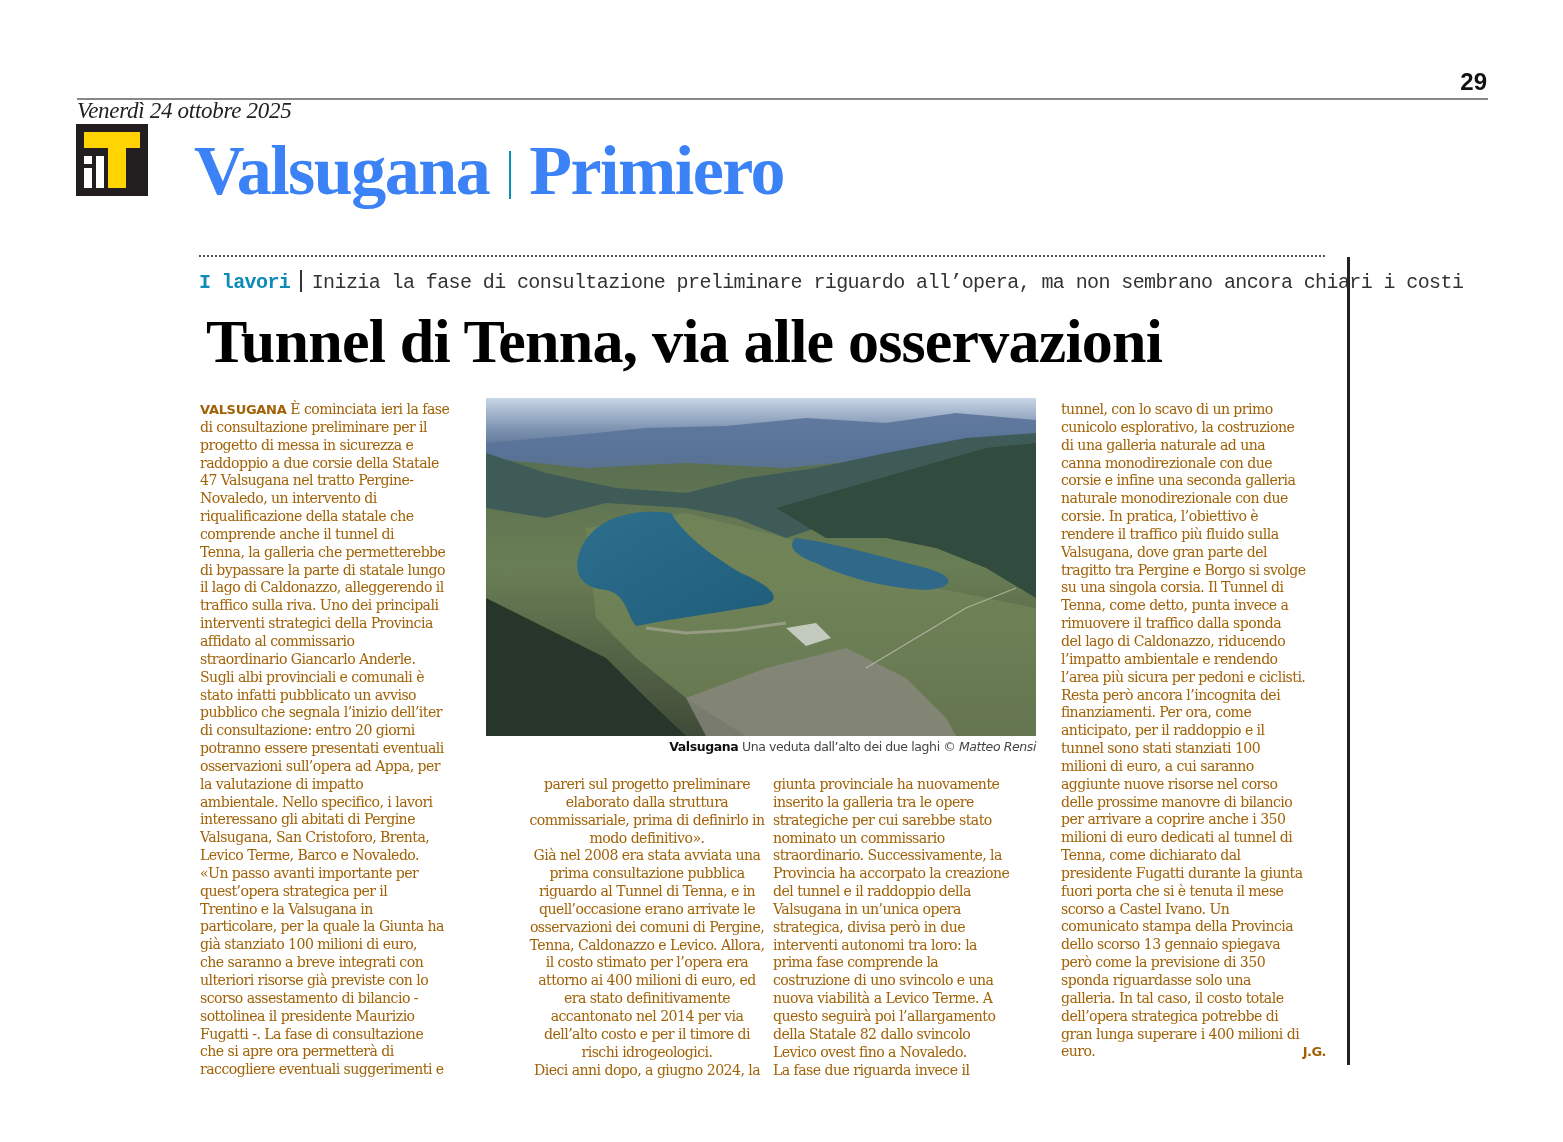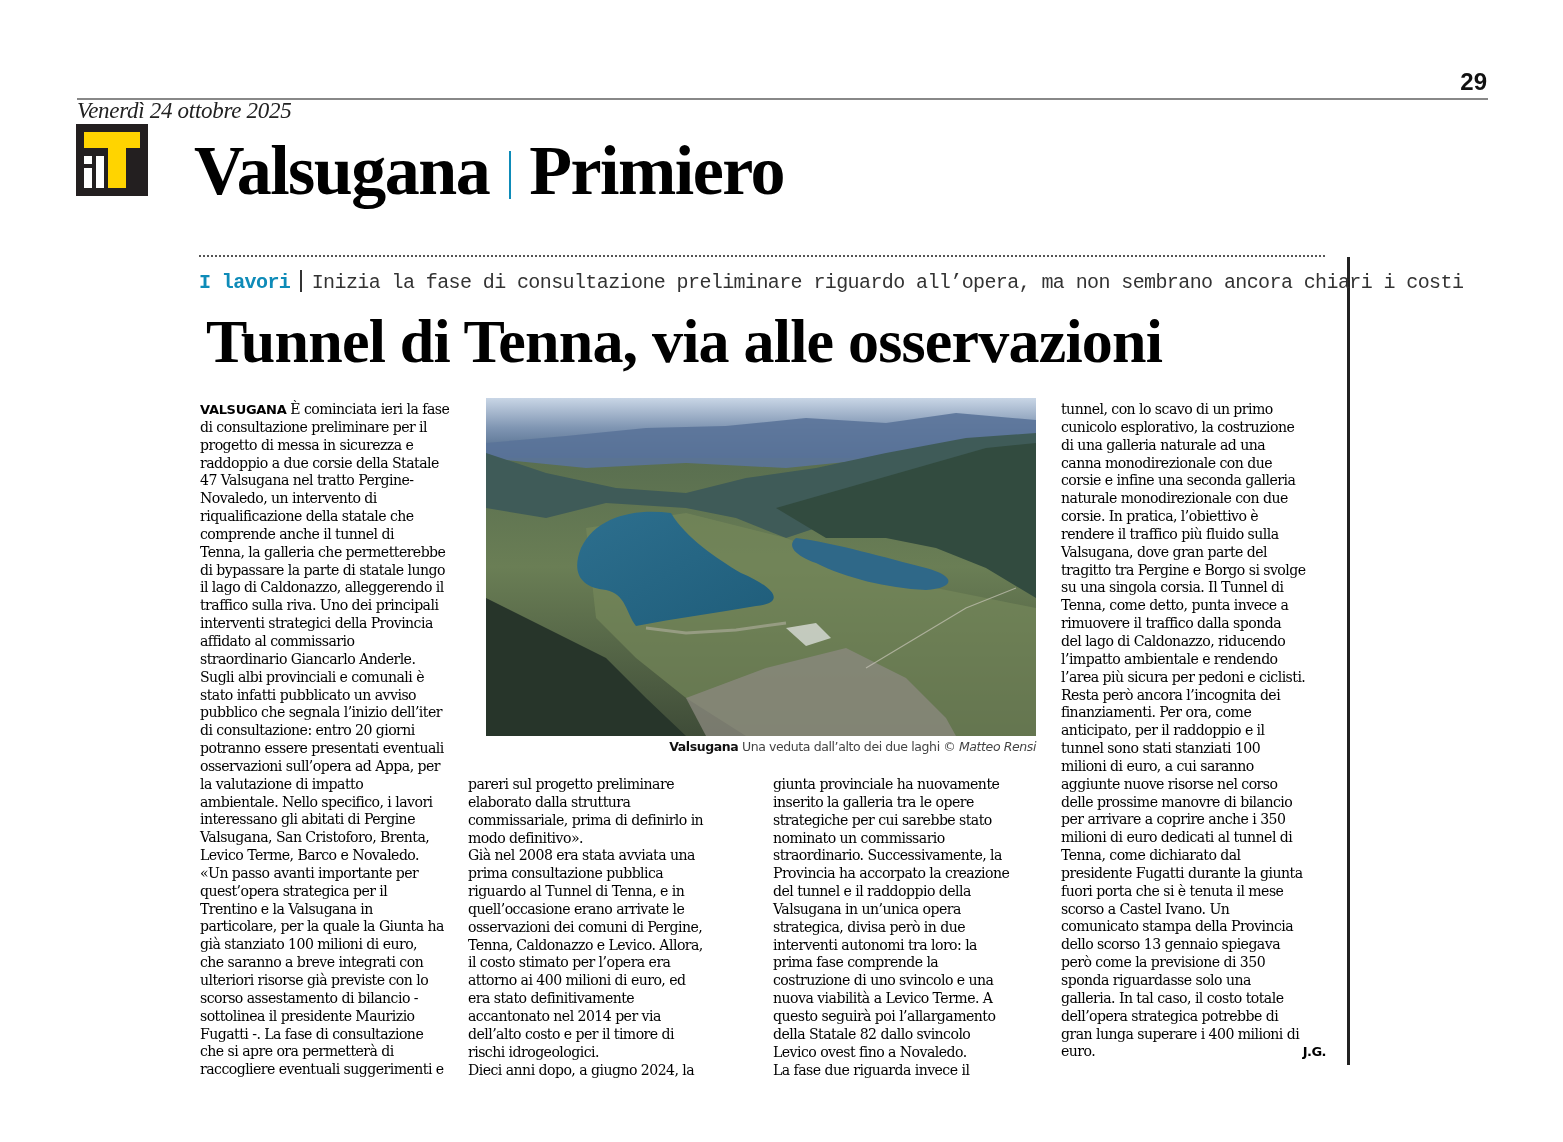--- a/index.html
+++ b/index.html
@@ -12,38 +12,38 @@
   .toprule { left:77px; top:98px; width:1411px; height:2px; background:#888; }
 
   
   .logo { left:76px; top:124px; width:72px; height:72px; background:#231f20; }
   .logo .t-bar { position:absolute; left:8px; top:8px; width:56px; height:16px; background:#ffd400; }
   .logo .t-stem { position:absolute; left:32px; top:8px; width:18px; height:56px; background:#ffd400; }
   .logo .i-dot { position:absolute; left:8px; top:32px; width:8px; height:8px; background:#fff; }
   .logo .i-stem { position:absolute; left:8px; top:44px; width:8px; height:20px; background:#fff; }
   .logo .l-stem { position:absolute; left:20px; top:32px; width:8px; height:32px; background:#fff; }
 
-  .section-title { left:194px; top:128px; font-family:"Liberation Serif", serif; font-weight:bold; font-size:70px; color:#000000; letter-spacing:-1.5px; line-height:86px; white-space:nowrap; }
+  .section-title { left:194px; top:128px; font-family:"Liberation Serif", serif; font-weight:bold; font-size:70px; color:#3b82f6; letter-spacing:-1.5px; line-height:86px; white-space:nowrap; }
   .section-title .sep { display:inline-block; width:2px; height:48px; background:#0e8bb8; margin:0 18px 6px 20px; vertical-align:middle; }
 
   
   .dotrule { left:199px; top:255px; width:1126px; border-top:2px dotted #555; }
   .vrule { left:1347px; top:257px; width:3px; height:808px; background:#222; }
 
   
   .kicker { left:199px; top:270px; font-family:Liberation Mono, monospace; font-size:20px; color:#333; white-space:nowrap; letter-spacing:-0.6px; }
   .kicker .tag { color:#0e8bb8; font-weight:bold; }
   .kicker .bar { display:inline-block; width:1.5px; height:22px; background:#333; margin:0 10px 0 10px; vertical-align:-4px; }
   .headline { left:198px; top:296px; font-family:"Liberation Serif", serif; font-weight:bold; font-size:62px; color:#000; white-space:nowrap; letter-spacing:-0.8px; line-height:74px; }
 
   
-  .col { font-family:"DejaVu Serif", serif; font-size:14.1px; line-height:17.85px; color:#000000; letter-spacing:-0.55px; }
+  .col { font-family:"DejaVu Serif", serif; font-size:14.1px; line-height:17.85px; color:#a16207; letter-spacing:-0.55px; }
   .col p { margin:0; white-space:nowrap; }
   .col1 { left:200px; top:401px; width:268px; }
-  .col2 { left:468px; top:776px; width:270px; }
+  .col2 { left:512px; top:776px; width:270px;text-align:center; }
   .col3 { left:773px; top:776px; width:275px; }
   .col4 { left:1061px; top:401px; width:265px; }
   .dateline { font-family:"DejaVu Sans", sans-serif; font-weight:bold; font-size:13px; letter-spacing:-0.3px; }
   .byline { font-family:"DejaVu Sans", sans-serif; font-weight:bold; font-size:13px; float:right; }
 
   
   .photo { left:486px; top:398px; width:550px; height:338px; overflow:hidden; }
   .caption { left:486px; top:739px; width:550px; text-align:right; font-family:"DejaVu Sans", sans-serif; font-size:12.5px; color:#444; letter-spacing:-0.4px; white-space:nowrap; }
   .caption .loc { font-weight:bold; color:#111; }
   .caption .credit { font-style:italic;text-align:right; }

